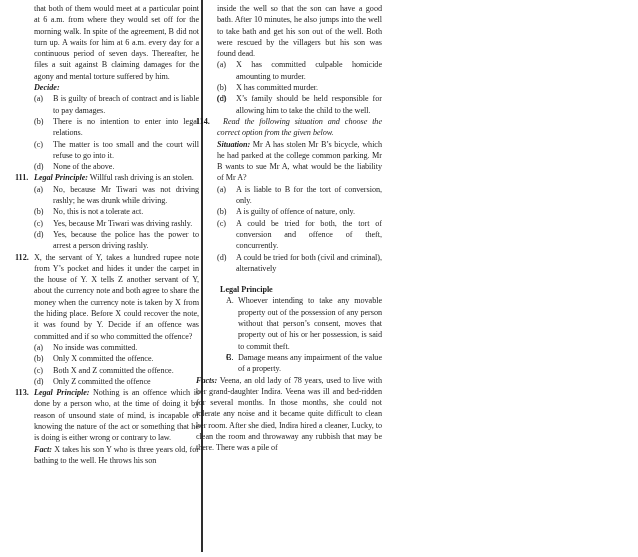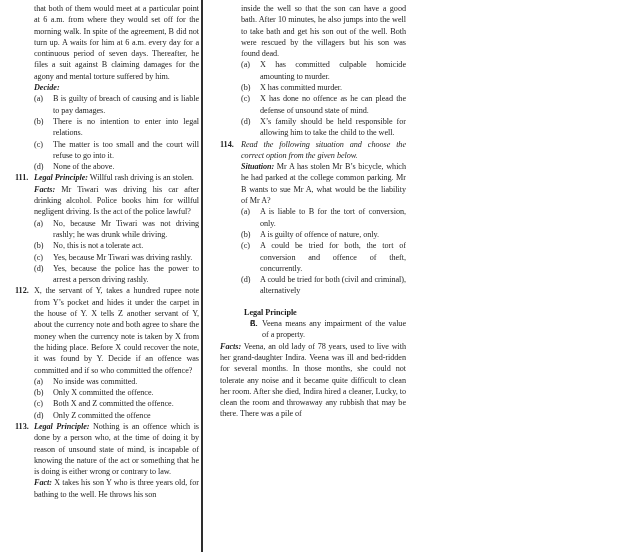--- a/index.html
+++ b/index.html
@@ -11,21 +11,21 @@
     overflow: hidden;
     font-family: "Liberation Serif", "DejaVu Serif", serif;
     font-size: 8.2px;
     line-height: 11.3px;
     letter-spacing: -0.05px;
     color: var(--ink, #1e1e1e);
     text-decoration: underline;
   }
   .col { position: absolute; top: 3px; }
   .col-left  { left: 15px;  width: 184px; }
-  .col-right { left: 220px; width: 186px; }
+  .col-right { left: 196px; width: 186px; }
   .divider {
     position: absolute;
     left: 201px; top: 0;
     width: 1.5px; height: 552px;
     background: var(--rule, #2e2e2e);
   }
   .blk { position: relative; text-align: justify; }
   
   .para { margin-left: 19px; }
   .col-right .para { margin-left: 21px; }
@@ -36,62 +36,61 @@
   
   .rule { margin-left: 30px; padding-left: 12px; }
   .rule > .lbl { position: absolute; left: 0; }
   
   .flush { margin-left: 0; }
   .spacer { height: 10px; }
   
   .hang { position: absolute; left: -19px; font-weight: bold; }
   .col-right .hang { left: -21px; }
   .seg-bi { font-weight: bold; font-style: italic; }
-  .seg-i  { font-style: italic; }
+  .seg-i  { font-style: italic; margin-left: 6px; }
   .seg-b  { font-weight: bold; padding-left: 24px; }
   .seg-n  { }
 </style>
 </head>
 <body>
 
 <div class="page">
   <div class="col col-left">
       <div class="blk para"><span class="seg-n">that both of them would meet at a particular point at 6 a.m. from where they would set off for the morning walk. In spite of the agreement, B did not turn up. A waits for him at 6 a.m. every day for a continuous period of seven days. Thereafter, he files a suit against B claiming damages for the agony and mental torture suffered by him.</span></div>
       <div class="blk para"><span class="seg-bi">Decide:</span></div>
-      <div class="blk option"><span class="lbl">(a)</span><span class="seg-n">B is guilty of breach of causing and is liable to pay damages.</span></div>
+      <div class="blk option"><span class="lbl">(a)</span><span class="seg-n">B is guilty of breach of contract and is liable to pay damages.</span></div>
       <div class="blk option"><span class="lbl">(b)</span><span class="seg-n">There is no intention to enter into legal relations.</span></div>
       <div class="blk option"><span class="lbl">(c)</span><span class="seg-n">The matter is too small and the court will refuse to go into it.</span></div>
       <div class="blk option"><span class="lbl">(d)</span><span class="seg-n">None of the above.</span></div>
       <div class="blk para"><span class="hang">111.</span><span class="seg-bi">Legal Principle:</span><span class="seg-n"> Willful rash driving is an stolen.</span></div>
-      <div class="blk para"><span class="seg-bi">Facts:</span><span class="seg-n"> Mr Tiwari was driving his car after drinking alcohol. Police books him for willful negligent driving. Is the act of the police lawful?</span></div>
       <div class="blk option"><span class="lbl">(a)</span><span class="seg-n">No, because Mr Tiwari was not driving rashly; he was drunk while driving.</span></div>
       <div class="blk option"><span class="lbl">(b)</span><span class="seg-n">No, this is not a tolerate act.</span></div>
       <div class="blk option"><span class="lbl">(c)</span><span class="seg-n">Yes, because Mr Tiwari was driving rashly.</span></div>
       <div class="blk option"><span class="lbl">(d)</span><span class="seg-n">Yes, because the police has the power to arrest a person driving rashly.</span></div>
       <div class="blk para"><span class="hang">112.</span><span class="seg-n">X, the servant of Y, takes a hundred rupee note from Y’s pocket and hides it under the carpet in the house of Y. X tells Z another servant of Y, about the currency note and both agree to share the money when the currency note is taken by X from the hiding place. Before X could recover the note, it was found by Y. Decide if an offence was committed and if so who committed the offence?</span></div>
       <div class="blk option"><span class="lbl">(a)</span><span class="seg-n">No inside was committed.</span></div>
       <div class="blk option"><span class="lbl">(b)</span><span class="seg-n">Only X committed the offence.</span></div>
       <div class="blk option"><span class="lbl">(c)</span><span class="seg-n">Both X and Z committed the offence.</span></div>
       <div class="blk option"><span class="lbl">(d)</span><span class="seg-n">Only Z committed the offence</span></div>
       <div class="blk para"><span class="hang">113.</span><span class="seg-bi">Legal Principle:</span><span class="seg-n"> Nothing is an offence which is done by a person who, at the time of doing it by reason of unsound state of mind, is incapable of knowing the nature of the act or something that he is doing is either wrong or contrary to law.</span></div>
       <div class="blk para"><span class="seg-bi">Fact:</span><span class="seg-n"> X takes his son Y who is three years old, for bathing to the well. He throws his son</span></div>
     </div>
   <div class="divider"></div>
   <div class="col col-right">
       <div class="blk para"><span class="seg-n">inside the well so that the son can have a good bath. After 10 minutes, he also jumps into the well to take bath and get his son out of the well. Both were rescued by the villagers but his son was found dead.</span></div>
       <div class="blk option"><span class="lbl">(a)</span><span class="seg-n">X has committed culpable homicide amounting to murder.</span></div>
       <div class="blk option"><span class="lbl">(b)</span><span class="seg-n">X has committed murder.</span></div>
-      <div class="blk option"><span class="lbl">(c)</span><span class="seg-n">X has done no offence as he can plead the defense of unsound state of mind.</span></div>
+      <div class="blk option"><span class="lbl">(c)</span></div>
       <div class="blk option"><span class="lbl">(d)</span><span class="seg-n">X’s family should be held responsible for allowing him to take the child to the well.</span></div>
       <div class="blk para"><span class="hang">114.</span><span class="seg-i">Read the following situation and choose the correct option from the given below.</span></div>
       <div class="blk para"><span class="seg-bi">Situation:</span><span class="seg-n"> Mr A has stolen Mr B’s bicycle, which he had parked at the college common parking. Mr B wants to sue Mr A, what would be the liability of Mr A?</span></div>
       <div class="blk option"><span class="lbl">(a)</span><span class="seg-n">A is liable to B for the tort of conversion, only.</span></div>
       <div class="blk option"><span class="lbl">(b)</span><span class="seg-n">A is guilty of offence of nature, only.</span></div>
       <div class="blk option"><span class="lbl">(c)</span><span class="seg-n">A could be tried for both, the tort of conversion and offence of theft, concurrently.</span></div>
       <div class="blk option"><span class="lbl">(d)</span><span class="seg-n">A could be tried for both (civil and criminal), alternatively</span></div>
       <div class="blk spacer"></div>
       <div class="blk flush"><span class="seg-b">Legal Principle</span></div>
-      <div class="blk rule"><span class="lbl">A.</span></div>
+      <div class="blk rule"><span class="lbl">A.</span><span class="seg-n">Whoever intending to take any movable property out of the possession of any person without that person’s consent, moves that property out of his or her possession, is said to commit theft.</span></div>
       <div class="blk rule"><span class="lbl">B.</span></div>
-      <div class="blk rule"><span class="lbl">C.</span><span class="seg-n">Veena means any impairment of the value of a property.</span></div>
+      <div class="blk rule"><span class="lbl">C.</span><span class="seg-n">Damage means any impairment of the value of a property.</span></div>
       <div class="blk flush"><span class="seg-bi">Facts:</span><span class="seg-n"> Veena, an old lady of 78 years, used to live with her grand-daughter Indira. Veena was ill and bed-ridden for several months. In those months, she could not tolerate any noise and it became quite difficult to clean her room. After she died, Indira hired a cleaner, Lucky, to clean the room and throwaway any rubbish that may be there. There was a pile of</span></div>
     </div>
 </div>
 
 </body></html>

